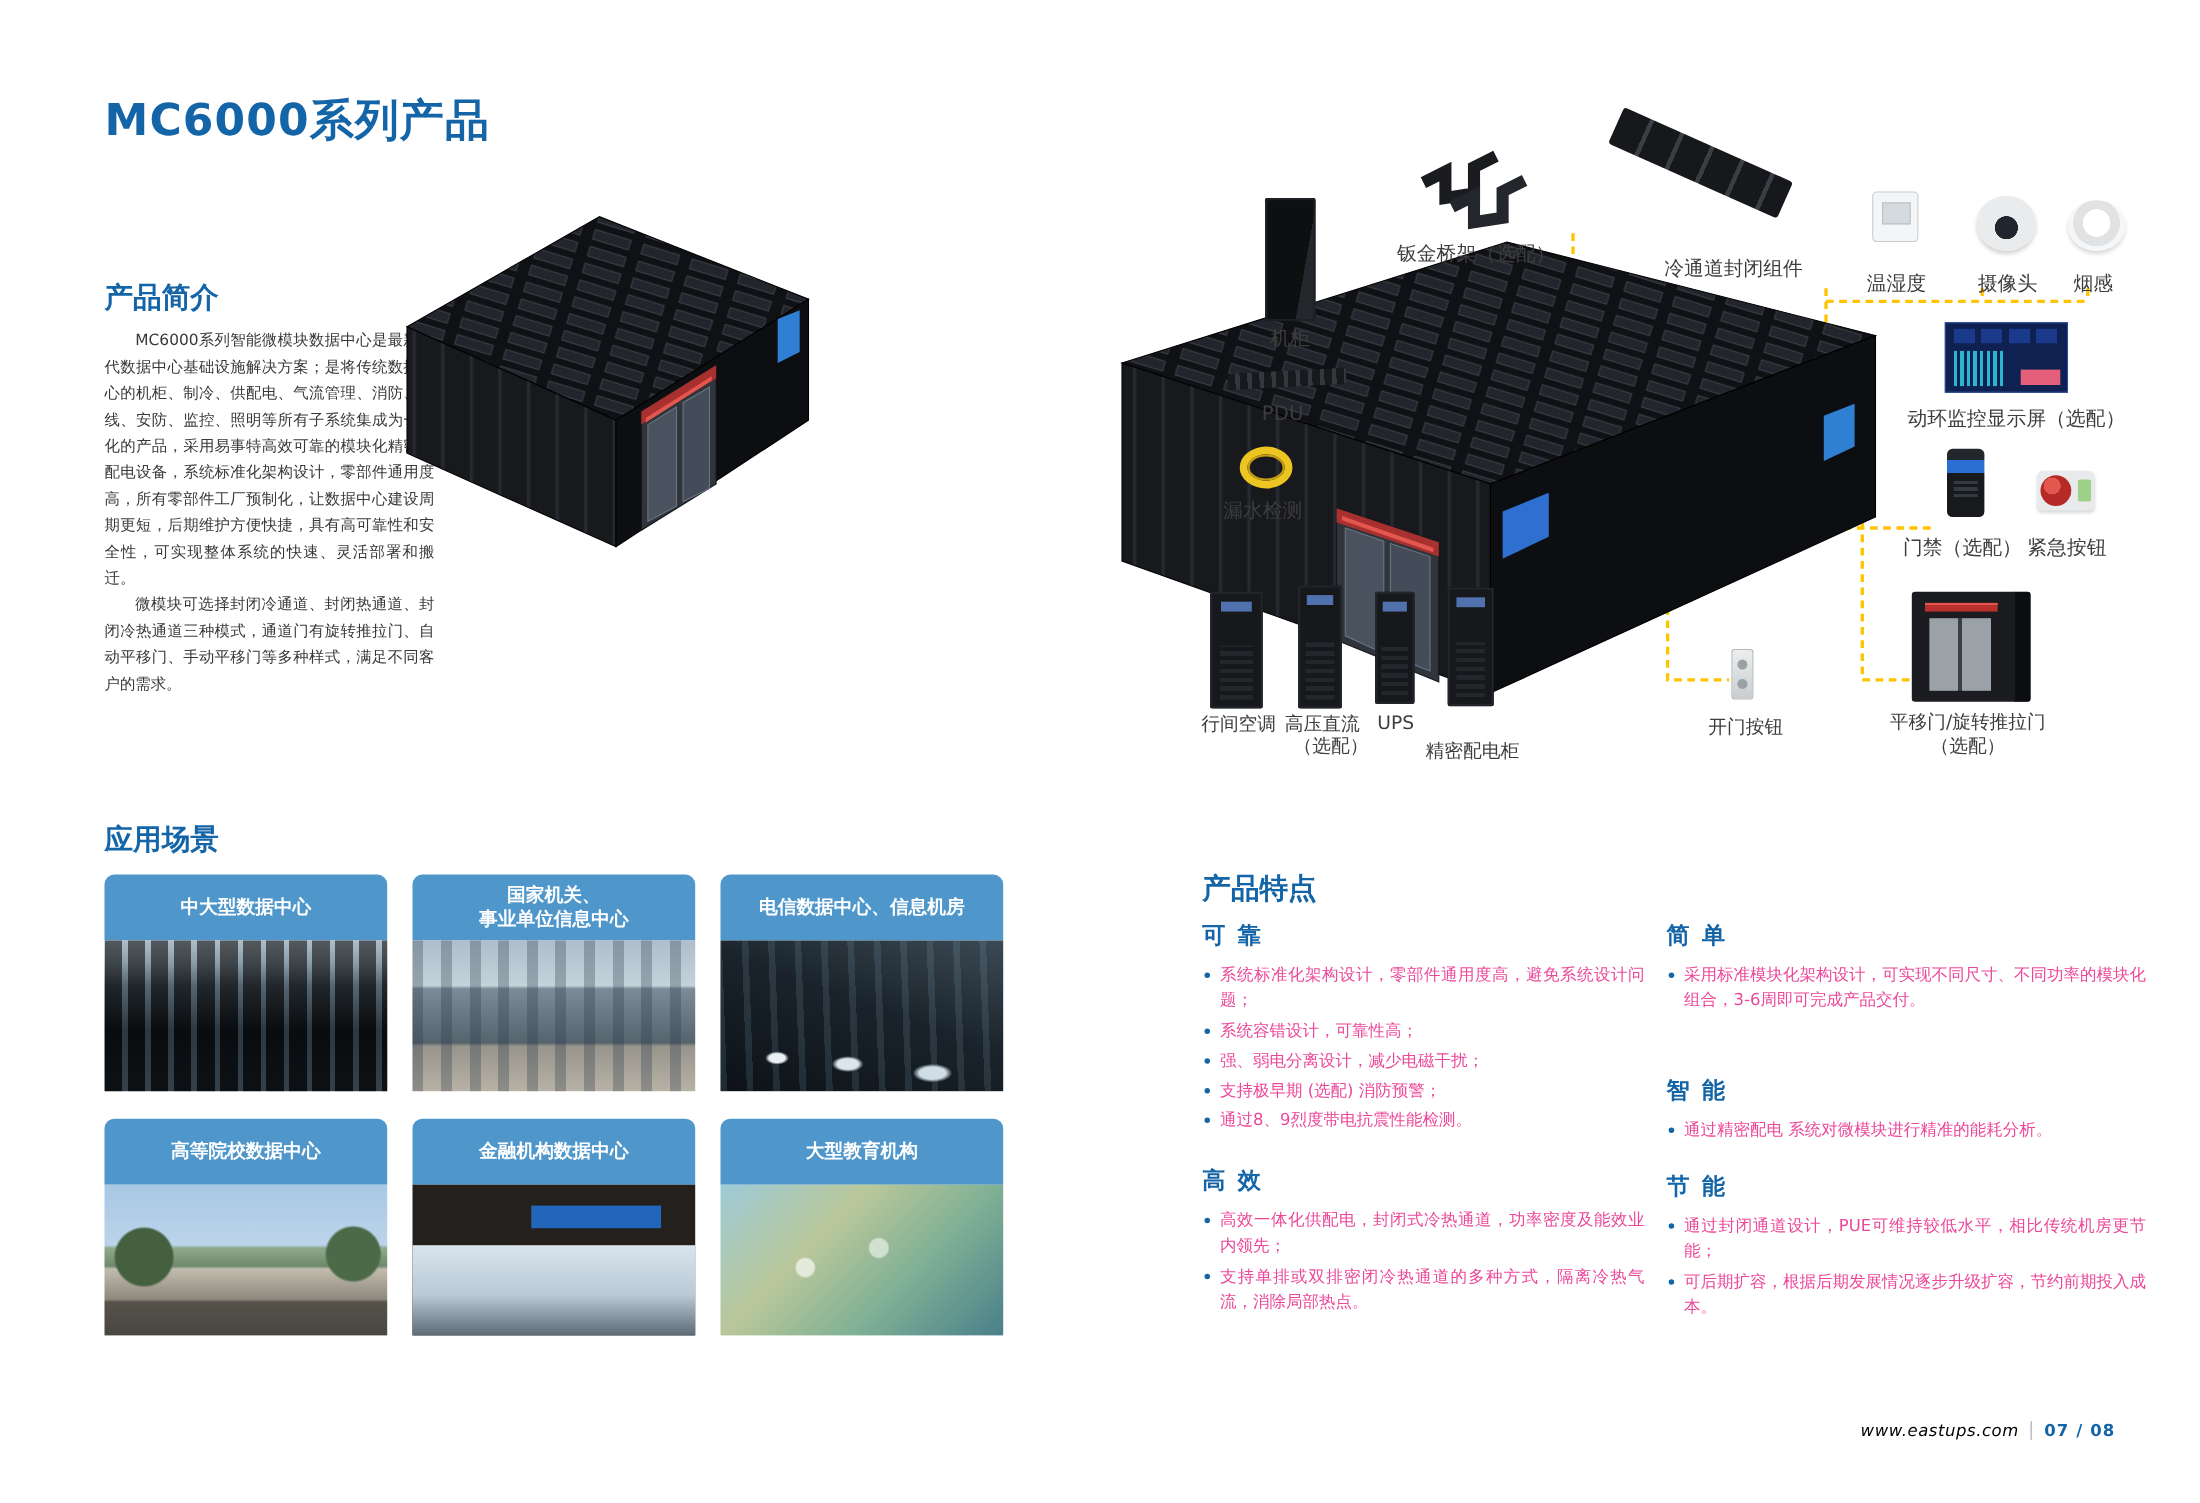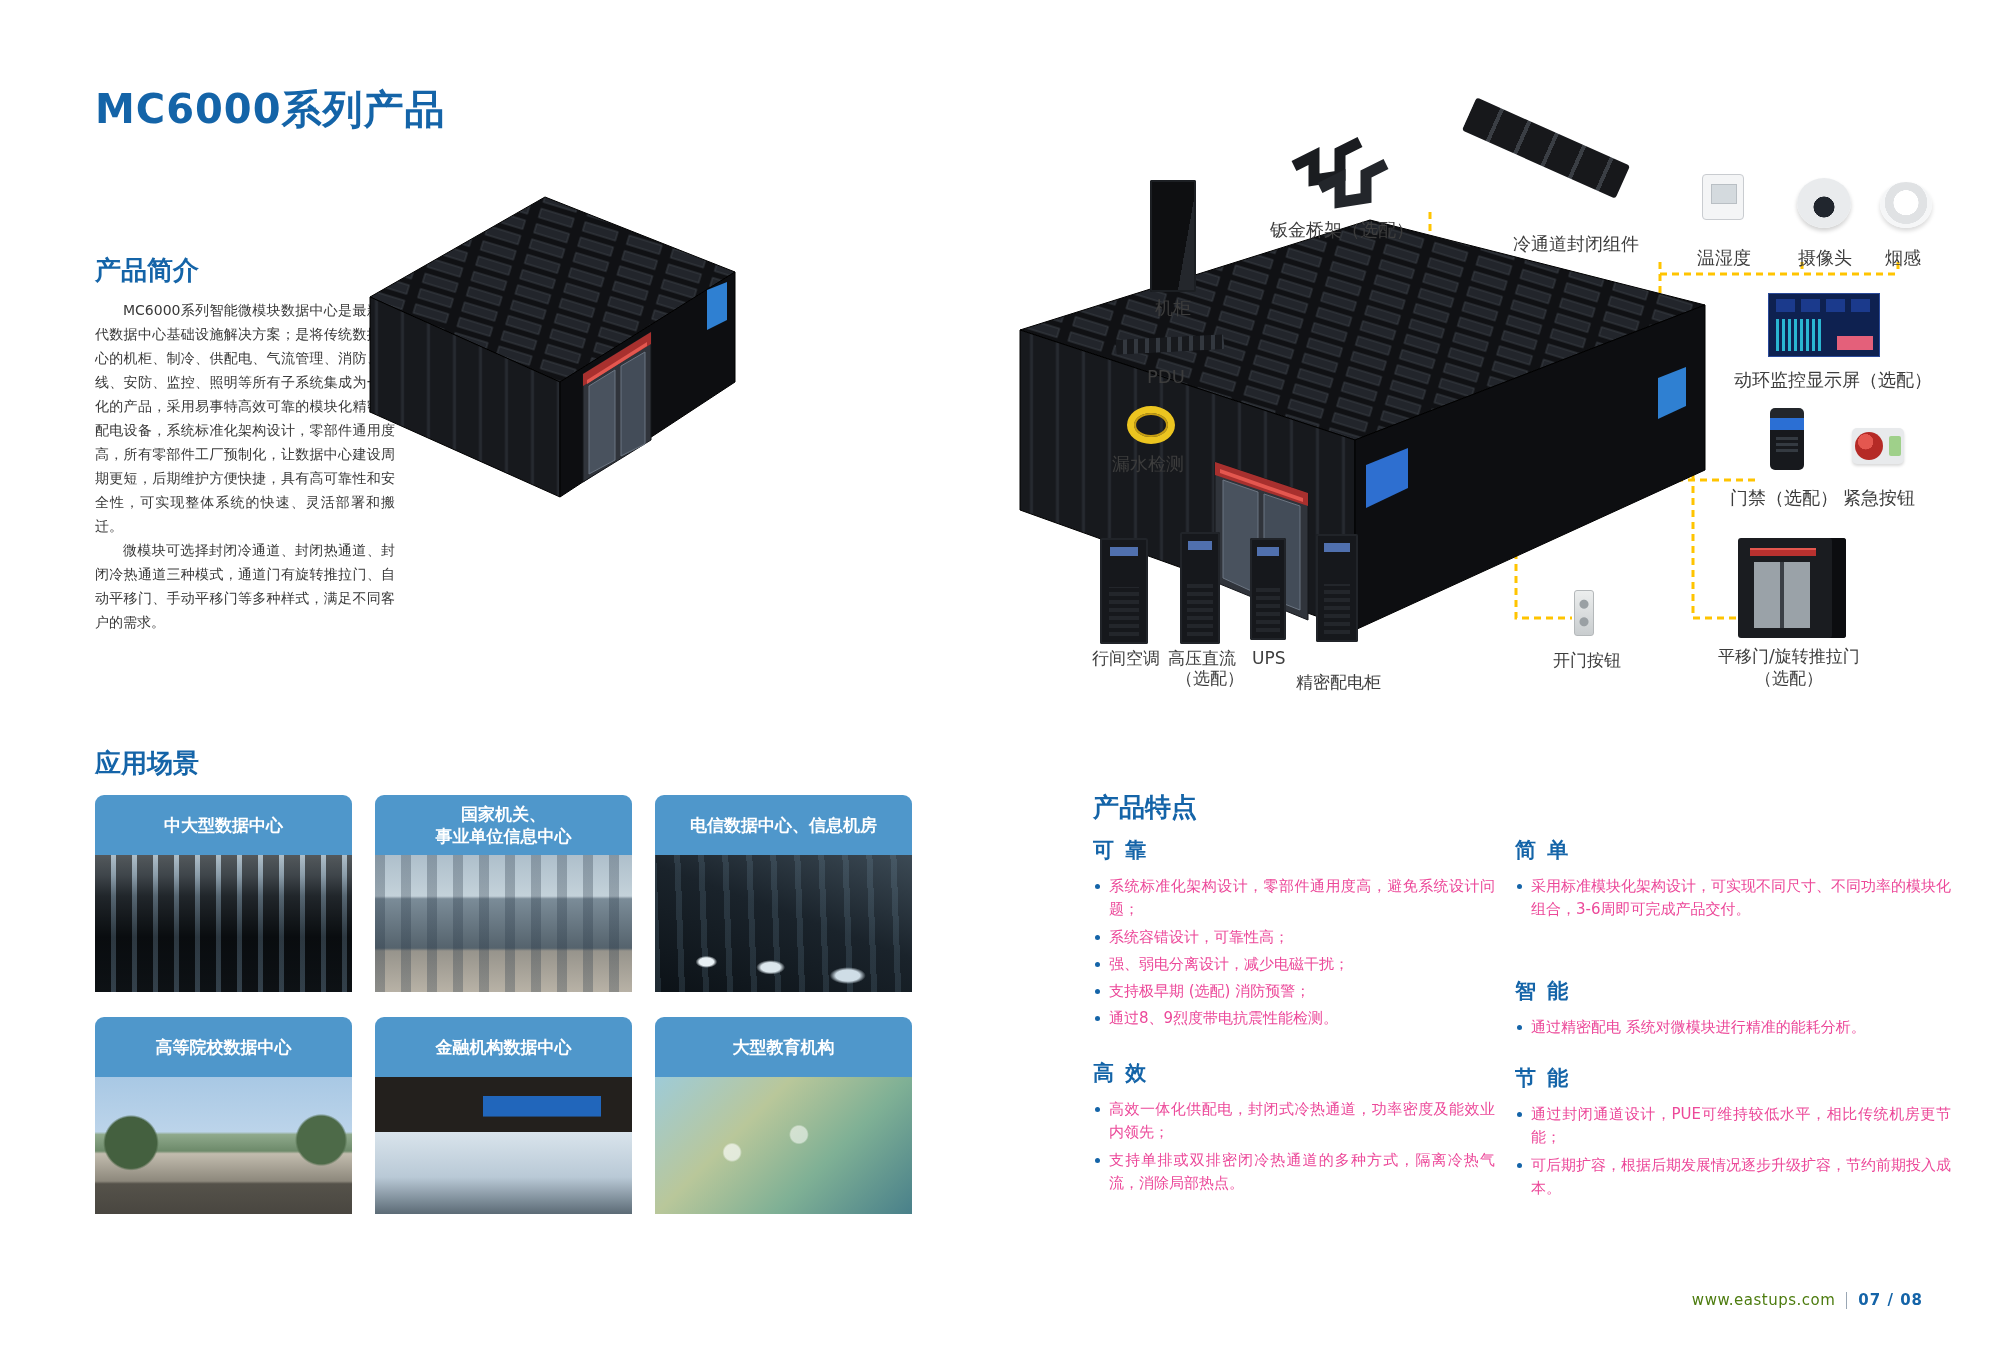--- a/index.html
+++ b/index.html
@@ -106,21 +106,21 @@
   .feat li { position:relative; font-size:15px; line-height:1.55; color:#ec4899; padding-left:16px; margin-bottom:4px; text-align:justify; }
   .feat li::before { content:''; position:absolute; left:2px; top:9px; width:5px; height:5px; border-radius:50%; background:#1464a8; }
   #feat-reliable  { left:1093px; top:836px; width:402px; }
   #feat-simple    { left:1515px; top:836px; width:436px; }
   #feat-smart     { left:1515px; top:977px; width:436px; }
   #feat-efficient { left:1093px; top:1059px; width:402px; }
   #feat-saving    { left:1515px; top:1064px; width:436px; }
 
   
   .footer { position:absolute; right:77px; top:1291px; display:flex; align-items:center; }
-  .footer .site { font-size:15px; color:#4d7c0f; letter-spacing:.5px; }
+  .footer .site { font-size:15px; color:#000000; letter-spacing:.5px;font-style:italic; }
   .footer .vbar { width:1px; height:17px; background:#9aa7b4; margin:0 11px; }
   .footer .pageno { font-size:15px; font-weight:700; color:#1464a8; letter-spacing:1px; }
 </style>
 </head>
 <body>
 
 <div id="page">
 
   <h1 class="main-title">MC6000系列产品</h1>
 

